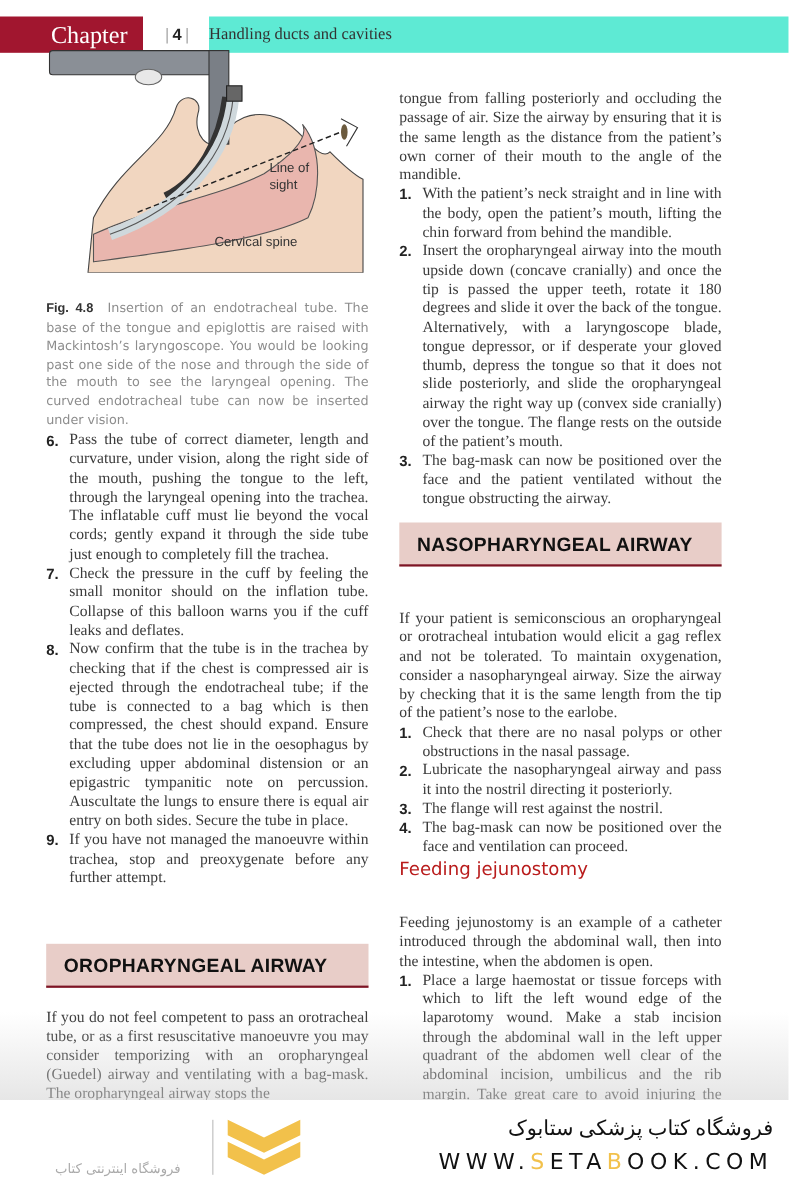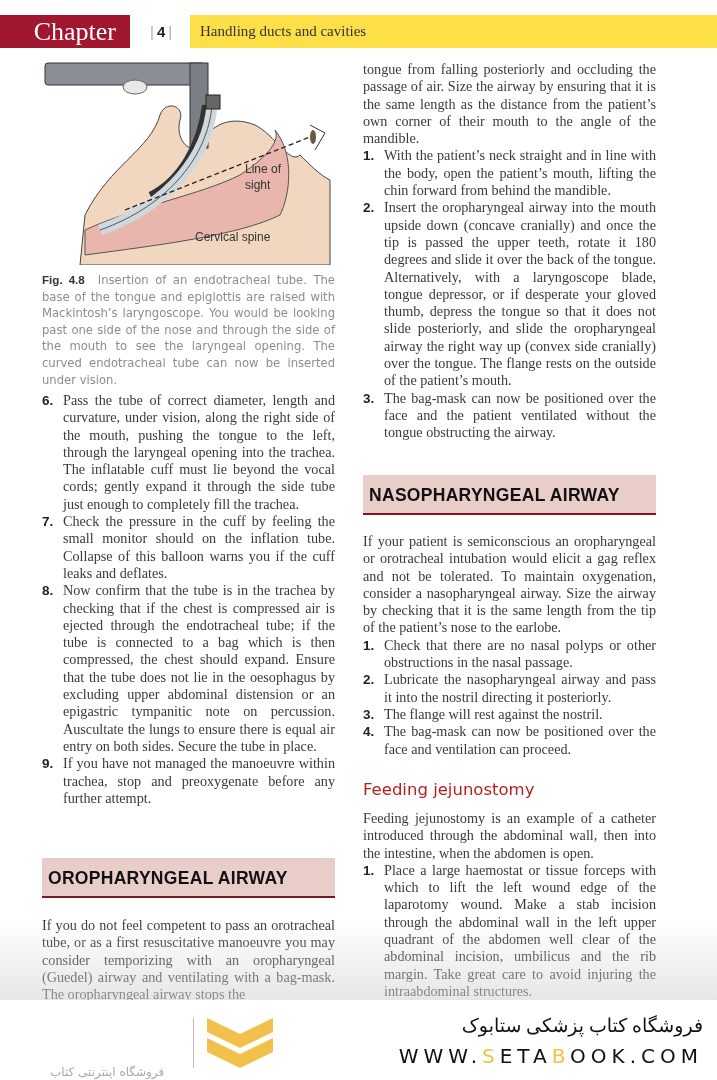--- a/index.html
+++ b/index.html
@@ -1,46 +1,46 @@
 <!DOCTYPE html>
 <html><head>
   <meta charset="utf-8">
   <style>
     html, body { margin:0; padding:0; }
     body { width:717px; height:1080px; background:#ffffff; position:relative; overflow:hidden;
            font-family:"Liberation Serif", "DejaVu Serif", serif; color:#3a3a3a; }
     .header-chapter { position:absolute; left:0; top:15px; width:130px; height:33px; background:#a1162f;
-           color:#fff; font-size:26px; line-height:33px; text-align:right; padding-right:14px; box-sizing:border-box; }
+           color:#fff; font-size:22px; line-height:33px; text-align:right; padding-right:14px; box-sizing:border-box; }
     .header-num { position:absolute; left:147px; top:15px; height:33px; line-height:33px; font-family:"Liberation Sans", sans-serif;
            font-weight:bold; font-size:15px; color:#222; }
     .header-num .bar { color:#aaa; font-weight:normal; margin:0 3px; }
-    .header-title { position:absolute; left:190px; top:15px; right:0; height:33px; background:#fde047;
-           font-size:15px; line-height:33px; padding-left:10px; color:#333; }
+    .header-title { position:absolute; left:190px; top:15px; right:0; height:33px; background:#5eead4;
+           font-size:15px; line-height:33px; color:#333; }
     .col { position:absolute; font-size:14.2px; line-height:17.3px; text-align:justify; }
     .col-left { left:42px; width:293px; }
-    .col-right { left:363px; width:293px; }
+    .col-right { left:363px; width:293px;margin-top:21px; }
     p { margin:0; }
     ol { margin:0; padding:0; list-style:none; }
     li { position:relative; padding-left:21px; }
     li .num { position:absolute; left:0; top:0; font-family:"Liberation Sans", sans-serif; font-weight:bold; color:#222; font-size:13.5px; }
-    .figure { position:absolute; left:40px; top:55px; width:300px; height:210px; }
+    .figure { position:absolute; left:40px; top:38px; width:300px; height:210px; }
     .caption { position:absolute; left:42px; top:272px; width:293px; font-family:"DejaVu Sans", sans-serif;
            font-size:11.6px; line-height:16.6px; color:#8d8d8d; text-align:justify; }
     .caption b { color:#333; font-family:Liberation Sans, sans-serif; }
     .section-head { position:absolute; height:38px; background:#e8cdc8; border-bottom:2px solid #7d1425; box-sizing:content-box; }
     .section-head span { display:block; font-family:"Liberation Sans", sans-serif; font-weight:bold; font-size:17.5px; color:#111;
-           line-height:40px; padding-left:6px; letter-spacing:0.3px; }
+           line-height:40px; padding-left:16px; letter-spacing:0.3px; }
     .subhead { position:absolute; left:363px; top:780px; font-family:"DejaVu Sans", sans-serif; font-size:16.5px; color:#b91c1c; }
     .fade { position:absolute; left:0; top:920px; width:717px; height:80px;
            background:linear-gradient(to bottom, rgba(220,220,220,0), rgba(210,210,210,0.55)); pointer-events:none; }
     .footer { position:absolute; left:0; top:1000px; width:717px; height:80px; background:#fff; }
     .logo-text { position:absolute; left:28px; top:18px; font-family:"DejaVu Sans", sans-serif; font-size:30px; font-weight:bold; letter-spacing:-2px; }
     .logo-text .g { color:#9a9a9a; }
     .logo-text .y { color:#f2c14b; }
-    .logo-sub { position:absolute; left:50px; top:55px; font-family:"DejaVu Sans", sans-serif; font-size:12px; color:#aaa; direction:rtl;margin-top:10px; }
+    .logo-sub { position:absolute; left:50px; top:55px; font-family:"DejaVu Sans", sans-serif; font-size:12px; color:#aaa; direction:rtl; }
     .logo-divider { position:absolute; left:193px; top:18px; width:1px; height:50px; background:#bbb; }
     .logo-chevron { position:absolute; left:205px; top:14px; }
     .store-name { position:absolute; right:14px; top:14px; font-family:Liberation Serif, serif; font-size:19px; color:#111; direction:rtl; }
     .store-url { position:absolute; right:14px; top:44px; font-family:"DejaVu Sans", sans-serif; font-size:20px; color:#111; letter-spacing:5px; }
     .store-url .acc { color:#f2c14b; }
   </style>
 </head>
 <body>
 
 <div class="header-chapter">Chapter</div>

